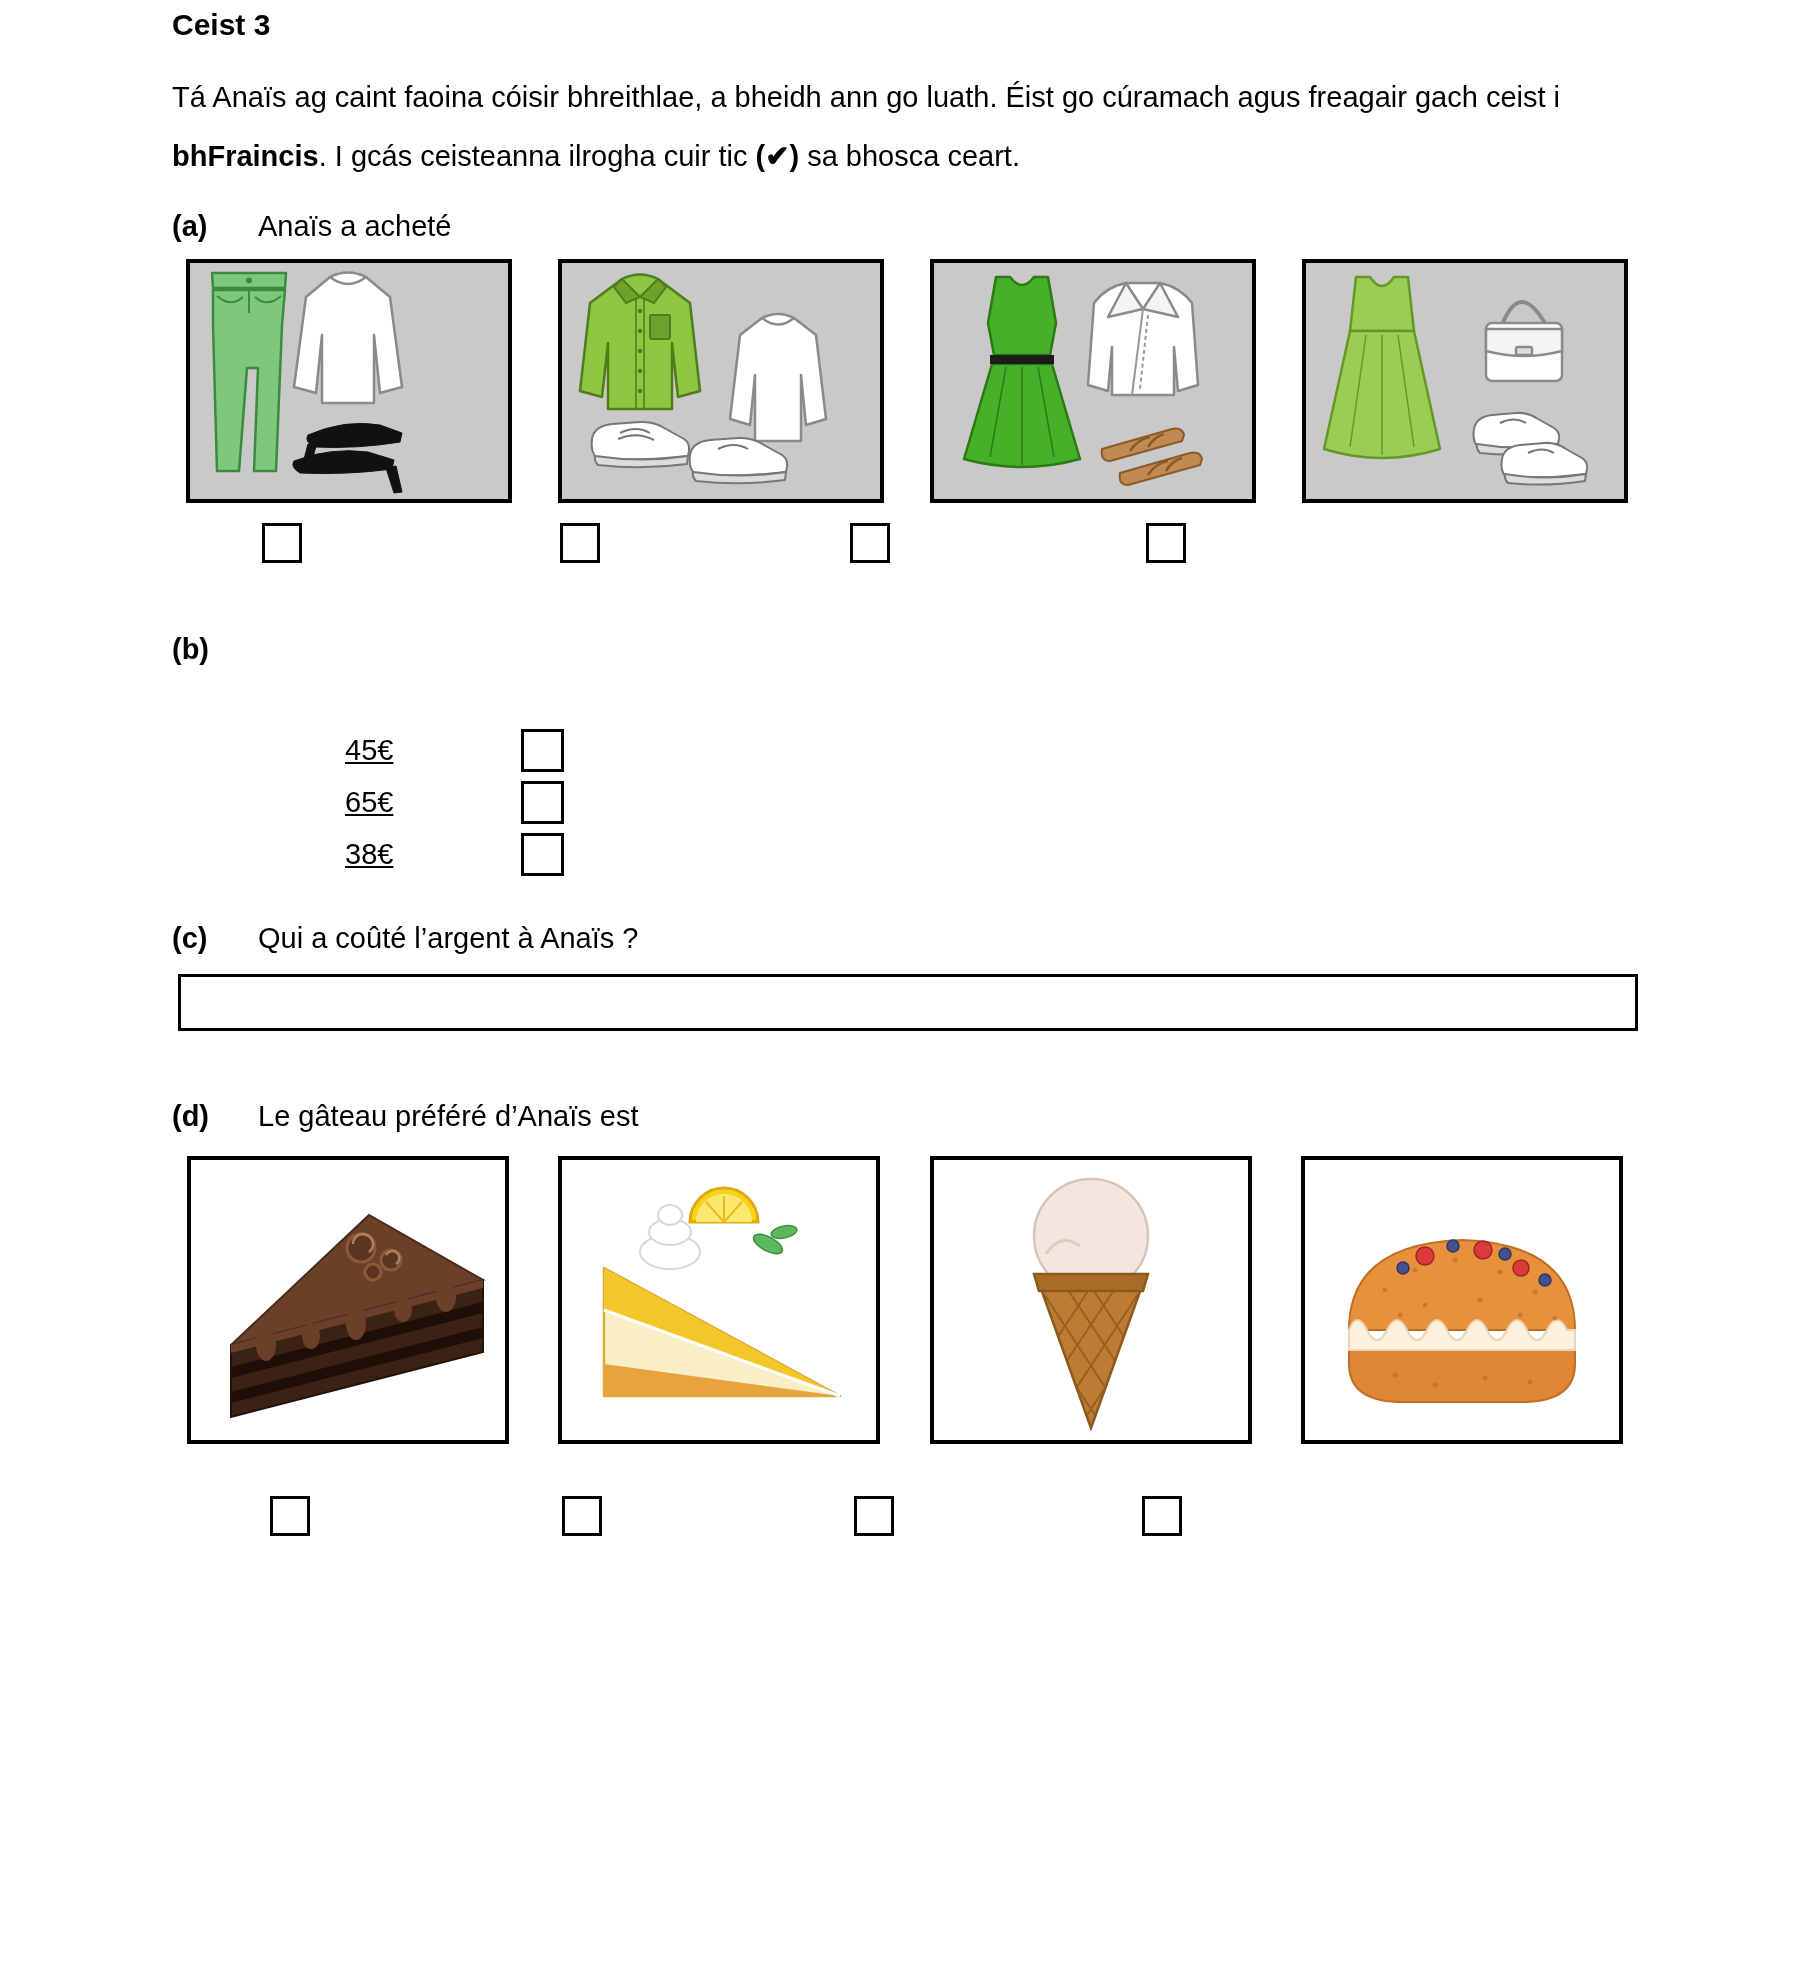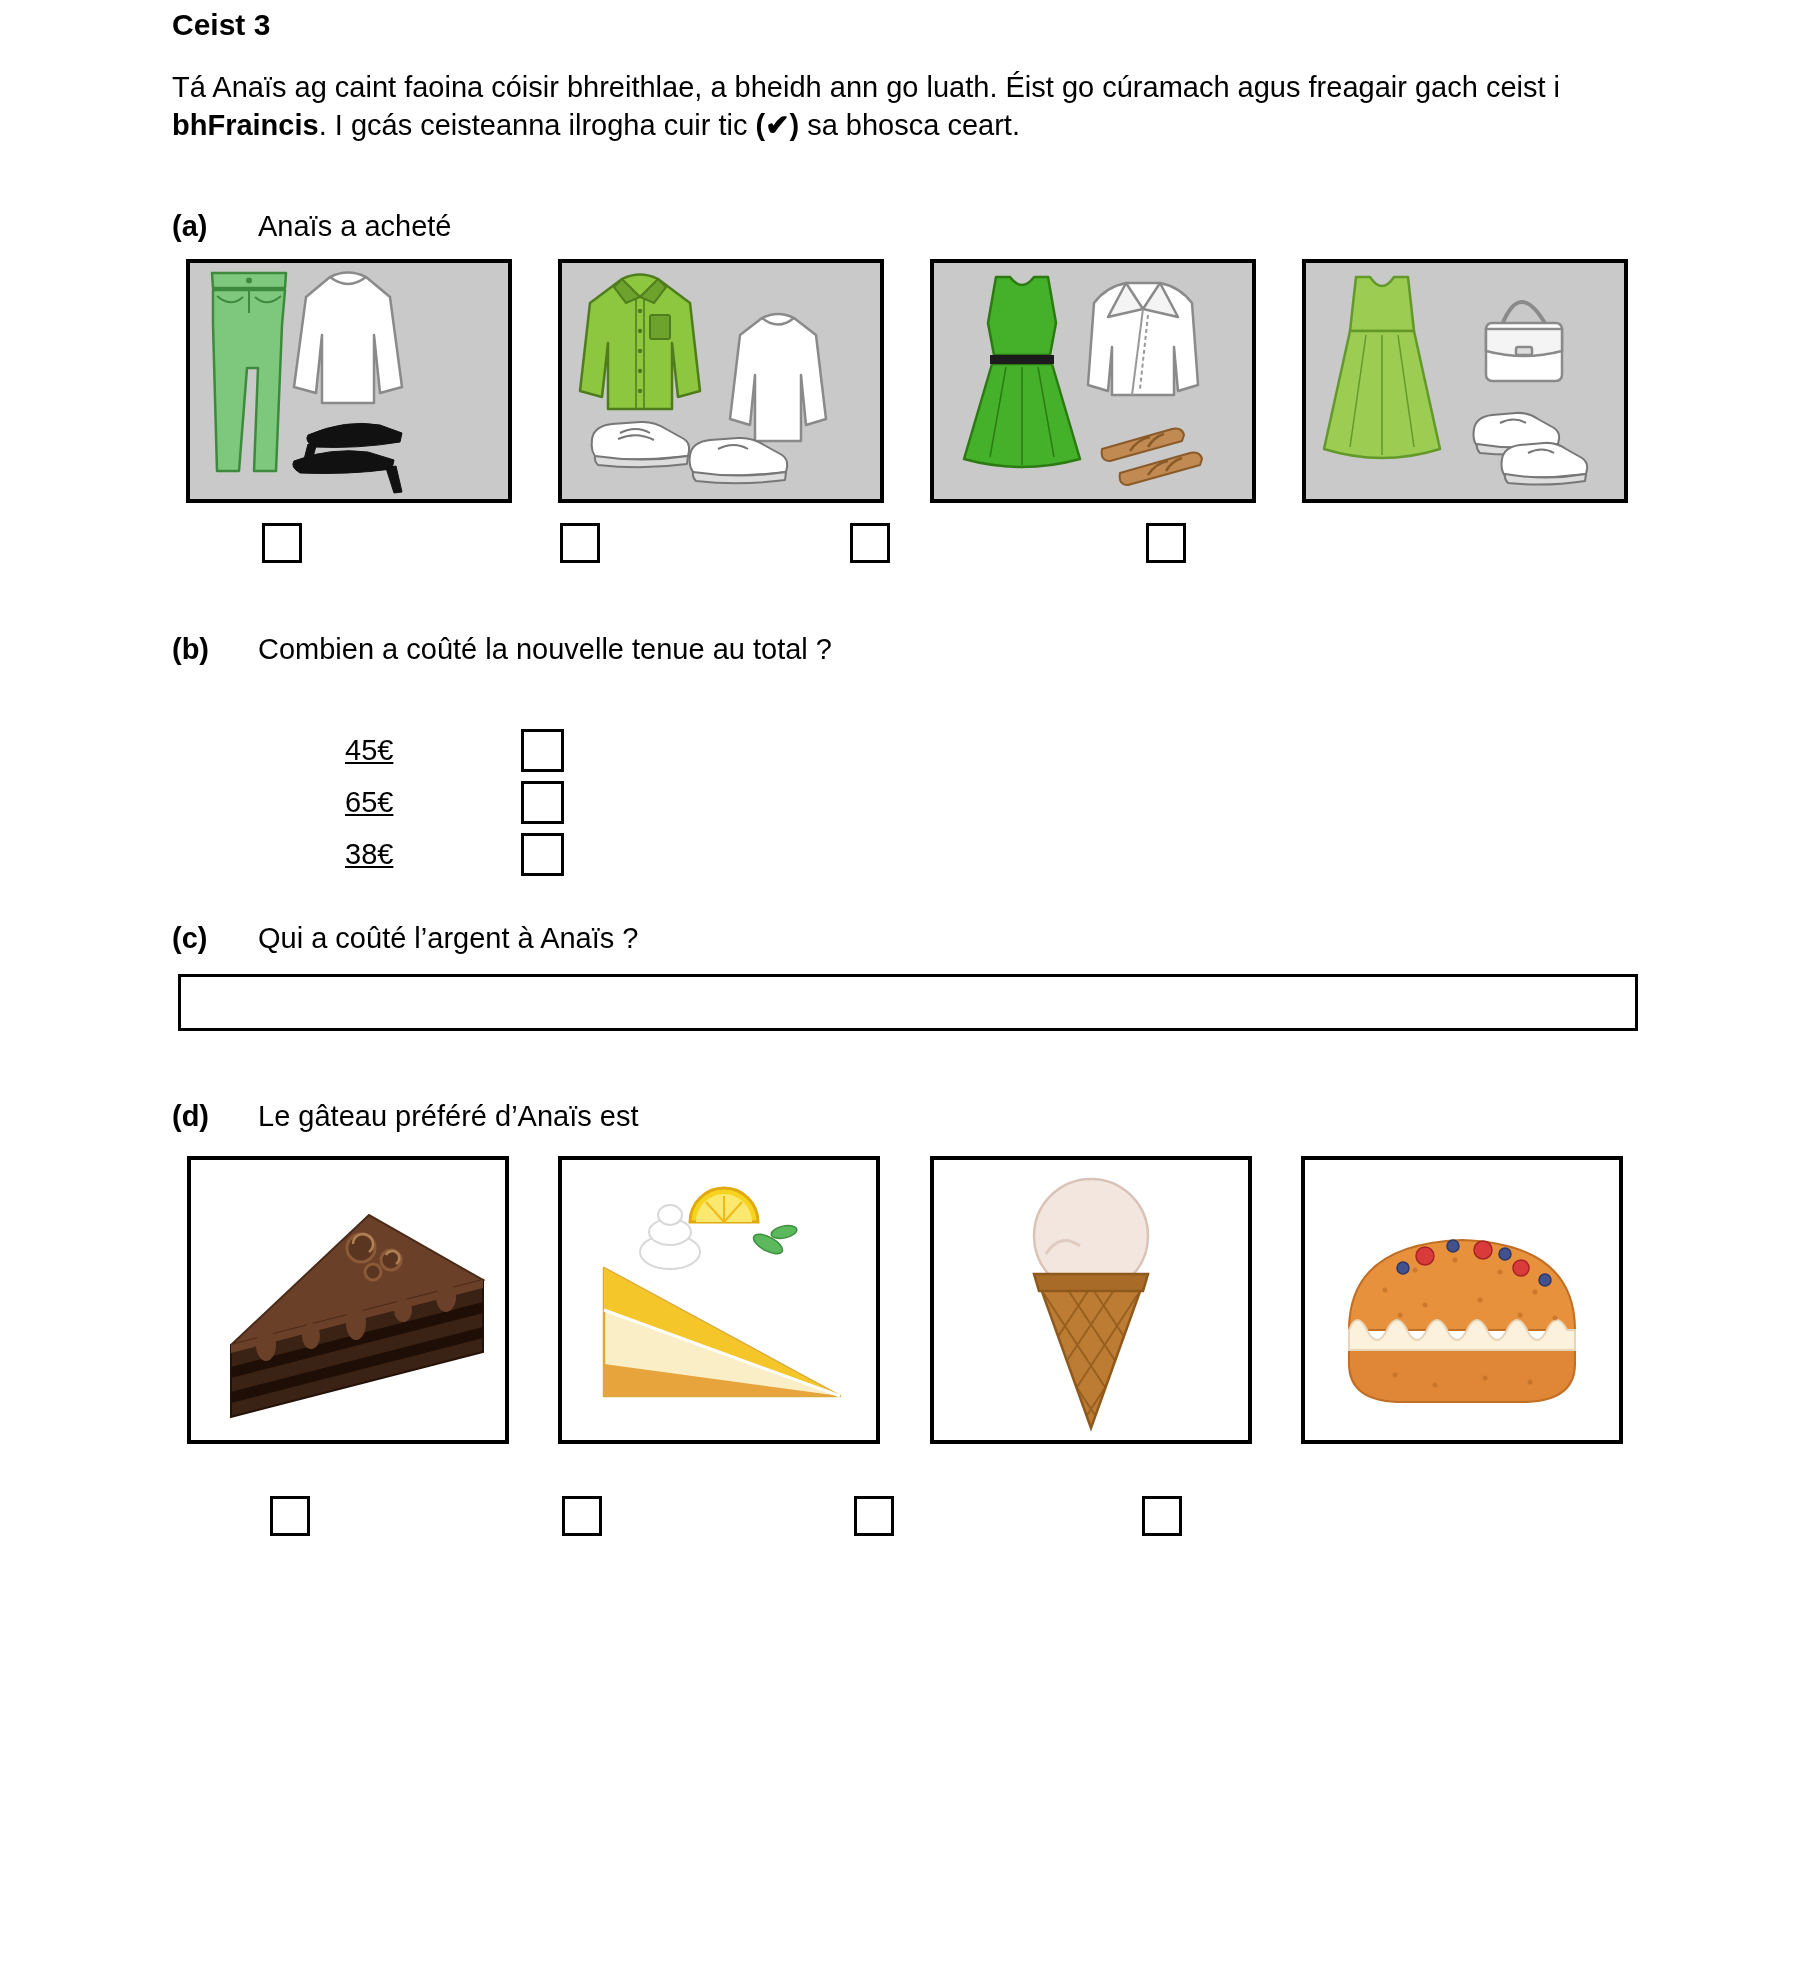--- a/index.html
+++ b/index.html
@@ -3,21 +3,21 @@
 <meta charset="utf-8">
 <style>
   * { margin:0; padding:0; box-sizing:border-box; }
   html,body { background:#ffffff; }
   .page {
     position:relative; width:1818px; height:1966px; background:#ffffff;
     font-family:"Liberation Sans", sans-serif; color:#000; overflow:hidden;
   }
   .abs { position:absolute; }
   .title { font-size:30px; font-weight:700; }
-  .intro { font-size:29px; line-height:38px; }
+  .intro { font-size:29px; line-height:59px; }
   .q-head { font-size:29px; display:flex; }
   .q-label { font-weight:700; width:86px; flex:none; }
   .img-row { display:flex; justify-content:space-between; }
   .img-box { width:326px; height:244px; border:4px solid #000; background:#c9c9c9; }
   .img-box.white { width:322px; height:288px; background:#ffffff; }
   .img-box svg { width:100%; height:100%; display:block; }
   .checkbox { display:block; width:40px; height:40px; border:3px solid #000; background:#fff; cursor:pointer; }
   .price-list { }
   .price-row { display:flex; align-items:center; height:44px; margin-bottom:8px; font-size:29px; }
   .price-label { width:176px; }
@@ -183,21 +183,20 @@
     </div>
   </div>
 
   <span class="abs checkbox" style="left:262px; top:523px;"></span>
   <span class="abs checkbox" style="left:560px; top:523px;"></span>
   <span class="abs checkbox" style="left:850px; top:523px;"></span>
   <span class="abs checkbox" style="left:1146px; top:523px;"></span>
 
   <div class="abs q-head" style="left:172px; top:633px; width:1400px;">
     <span class="q-label">(b)</span>
-    <span class="q-text">Combien a coûté la nouvelle tenue au total ?</span>
   </div>
 
   <div class="abs price-list" style="left:345px; top:728px;text-decoration:underline;">
     <div class="price-row">
       <span class="price-label">45€</span>
       <span class="checkbox"></span>
     </div>
     <div class="price-row">
       <span class="price-label">65€</span>
       <span class="checkbox"></span>

